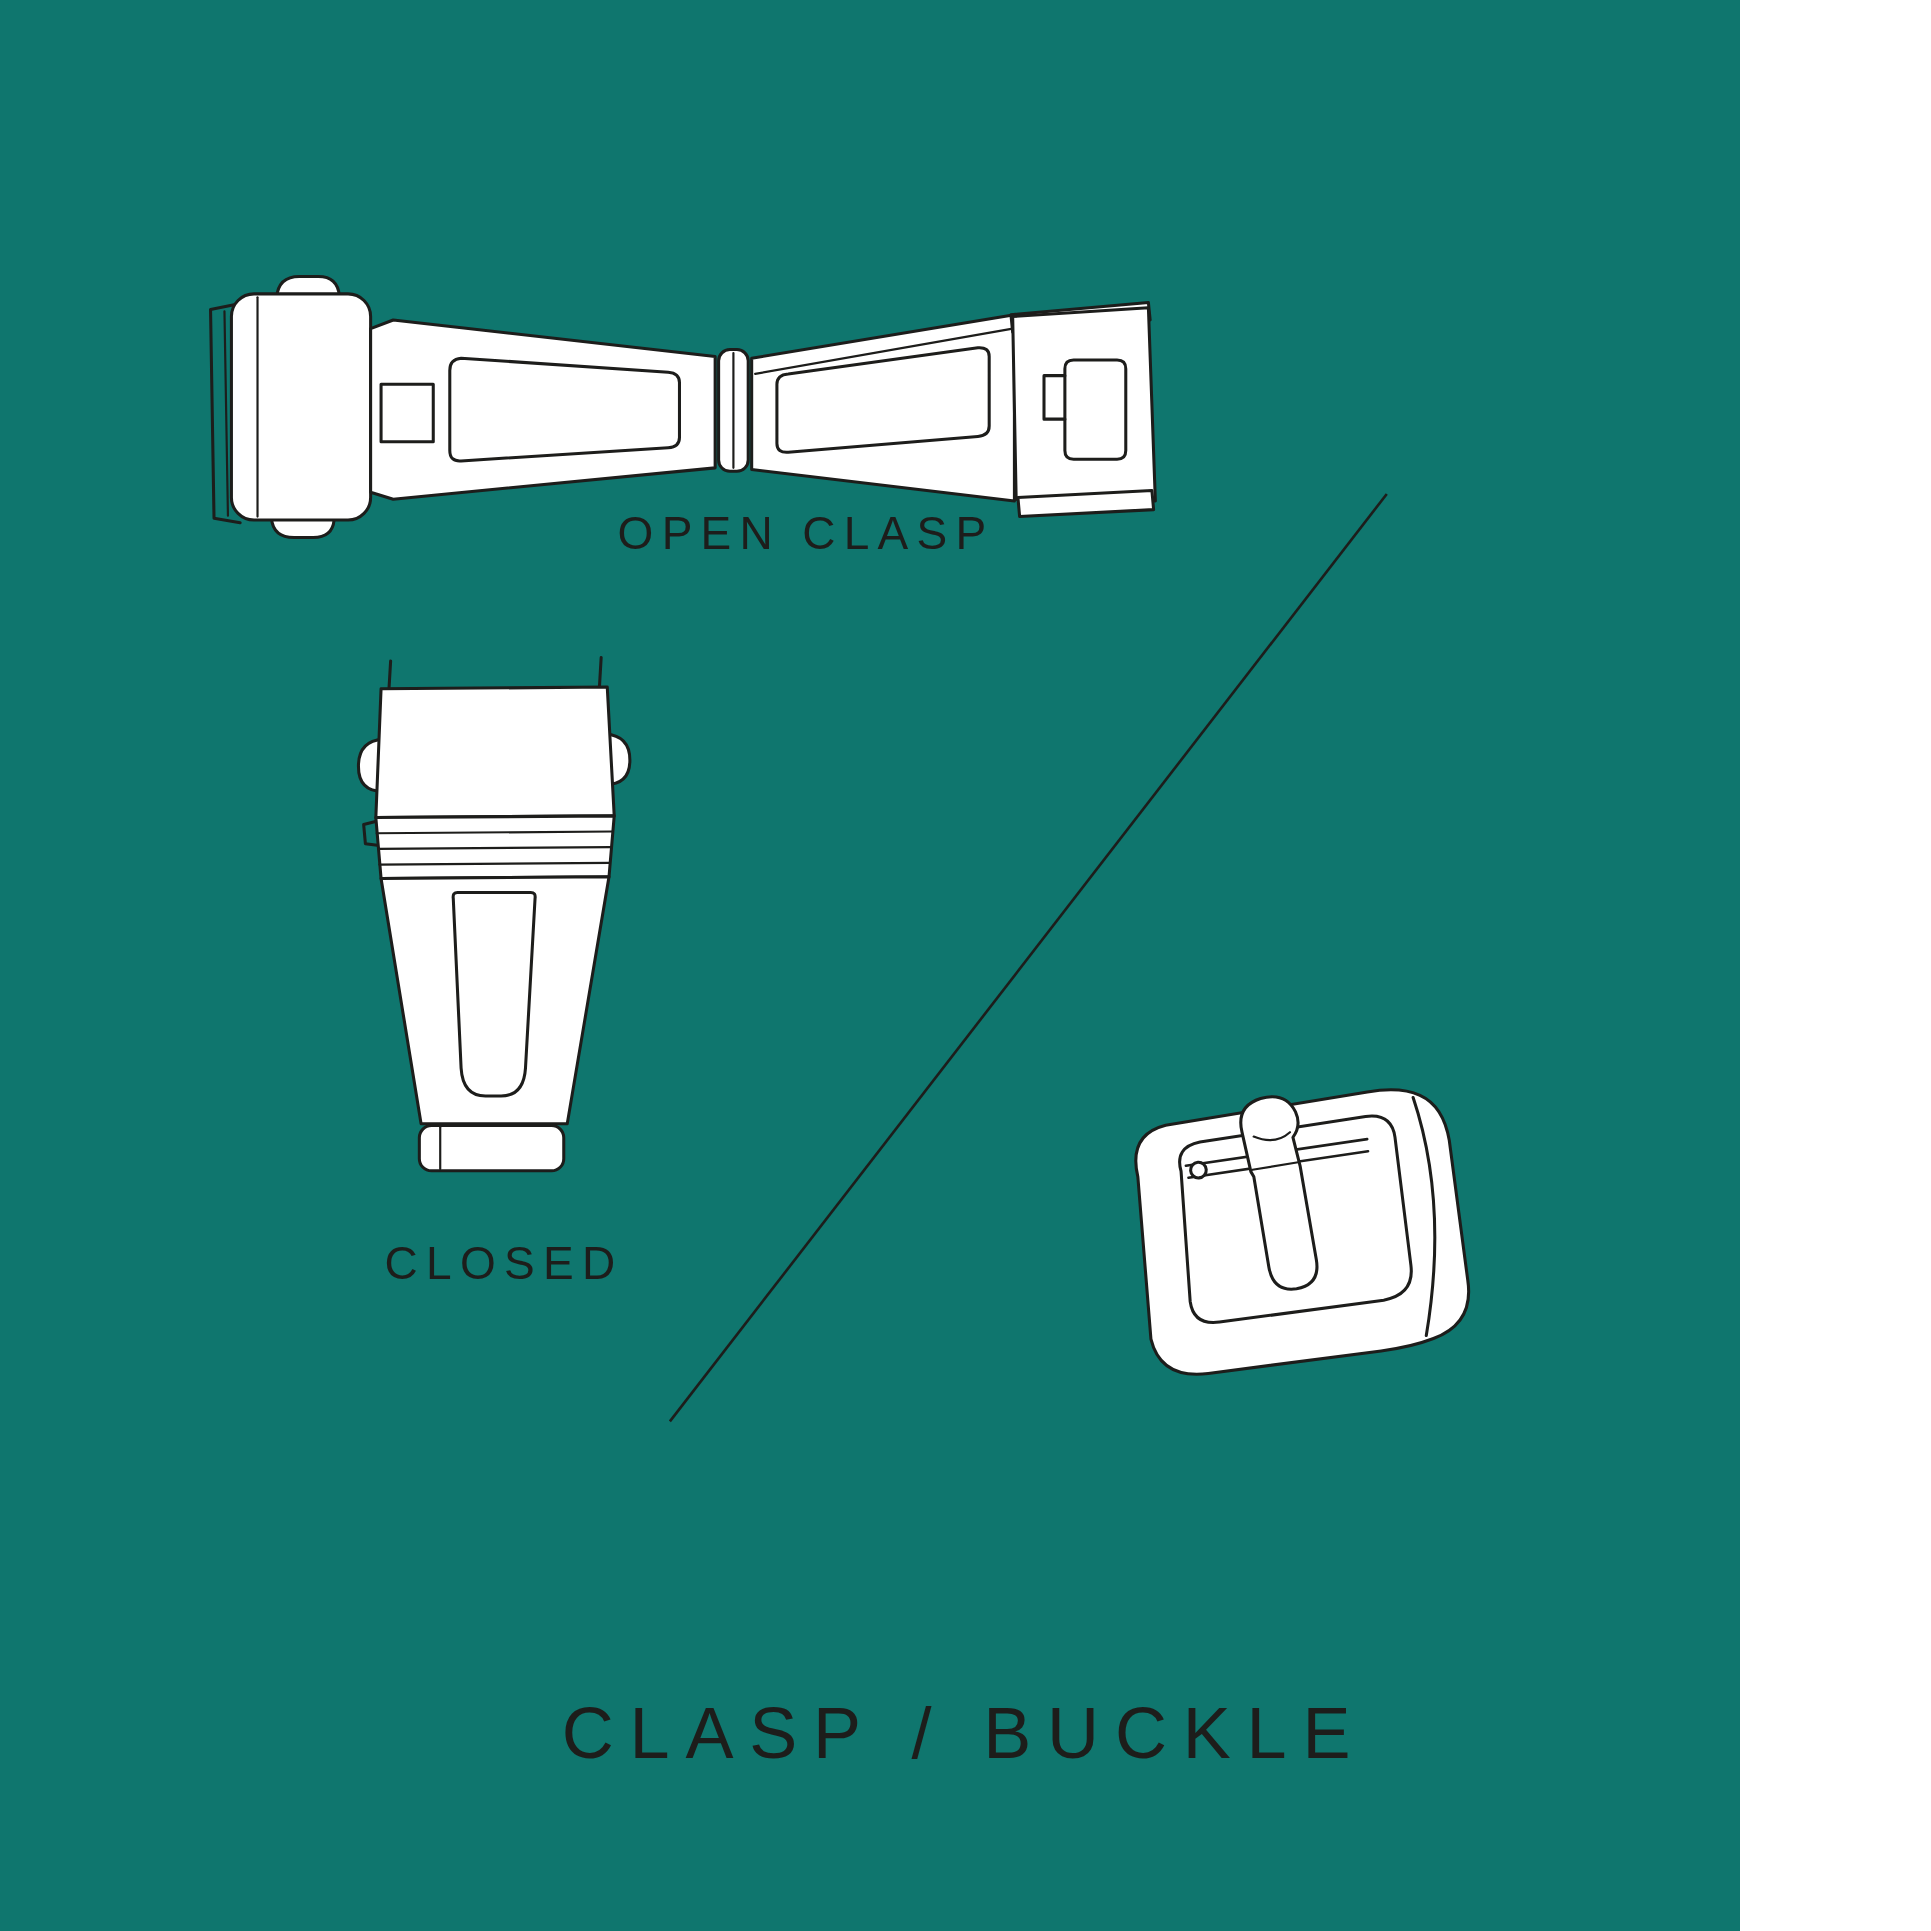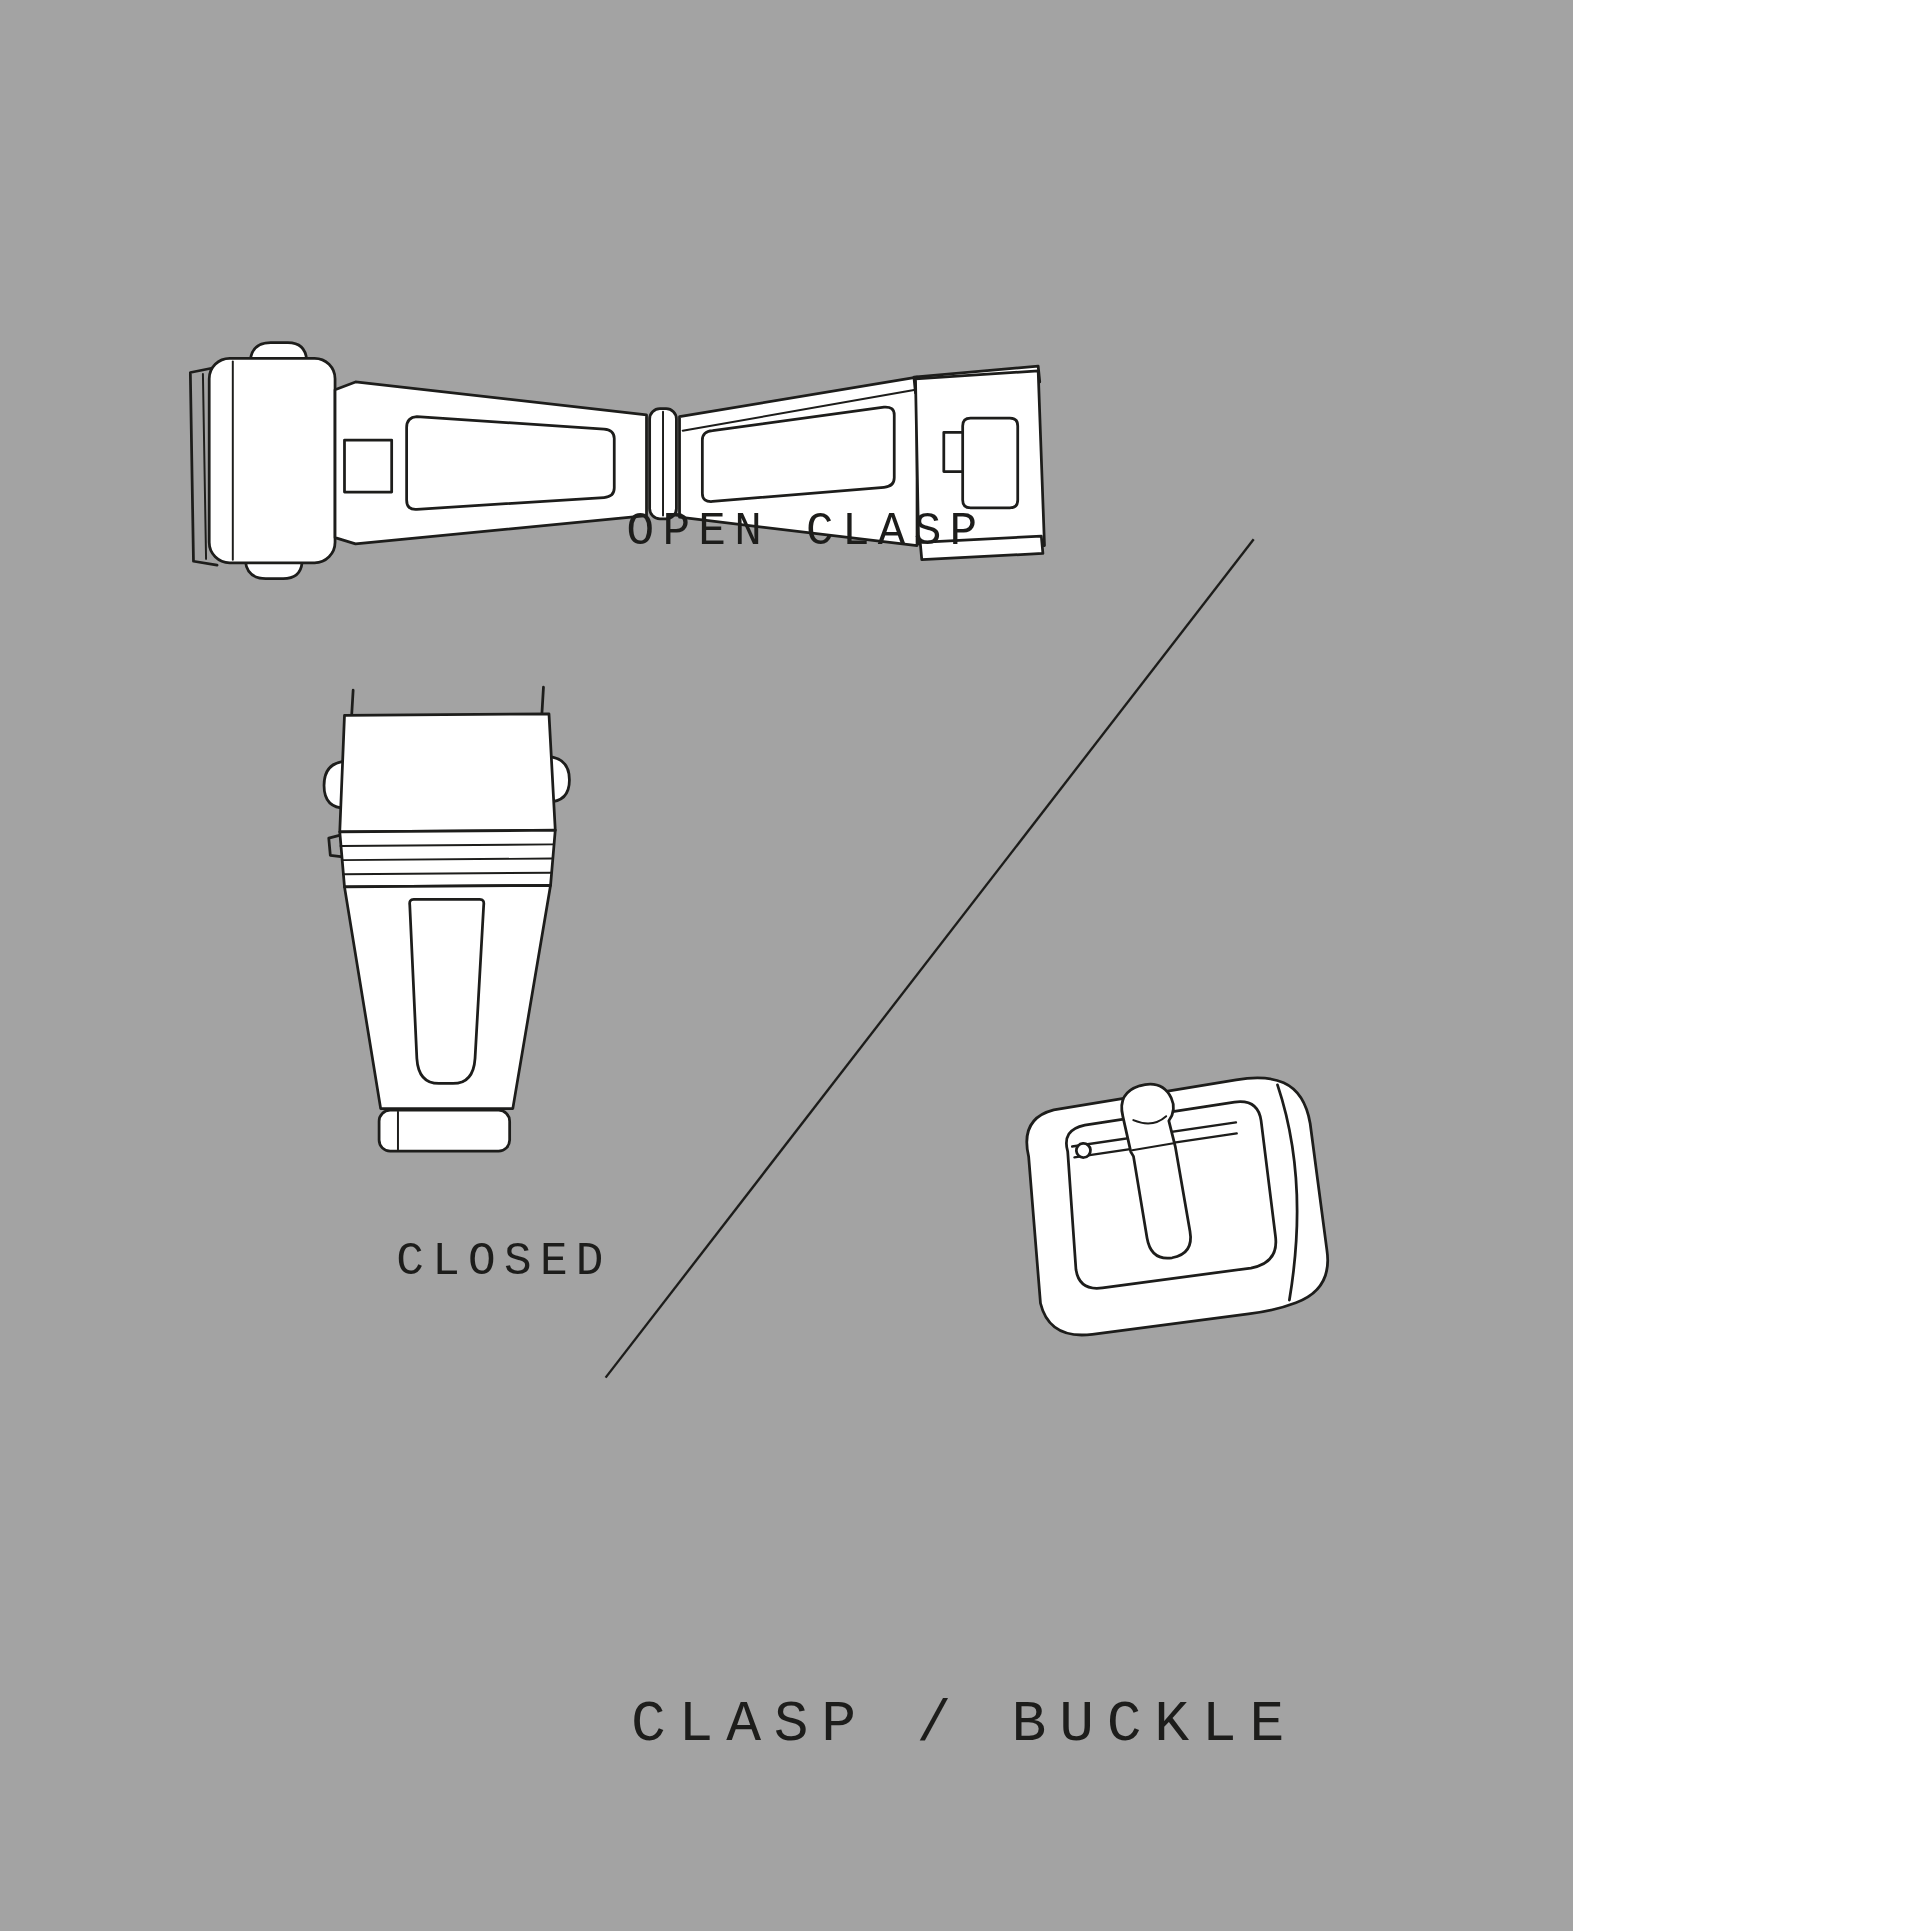--- a/index.html
+++ b/index.html
@@ -2,25 +2,25 @@
 <html><head>
 <meta charset="utf-8">
 <style>
   html, body {
     margin: 0;
     padding: 0;
     background: #ffffff;
   }
   .canvas {
     position: relative;
-    width: 1573px;
+    width: 1740px;
     height: 1931px;
-    background: #a3a3a3;
+    background: #0f766e;
     overflow: hidden;
-    font-family: Liberation Mono, monospace;
+    font-family: Liberation Sans, sans-serif;
   }
   .artwork {
     position: absolute;
     inset: 0;
     width: 100%;
     height: 100%;
   }
   .caption {
     position: absolute;
     transform: translateX(-50%);
@@ -31,21 +31,21 @@
     white-space: nowrap;
   }
   .caption.open-clasp { left: 806px; top: 506px; }
   .caption.closed     { left: 504px; top: 1236px; }
   .diagram-title {
     position: absolute;
     left: 964px;
     top: 1692px;
     transform: translateX(-50%);
     color: #1d1d1b;
-    font-size: 58px;
+    font-size: 72px;
     font-weight: 500;
     letter-spacing: 0.22em;
     white-space: nowrap;
   }
 </style>
 </head>
 <body>
 
 <div class="canvas">
 

